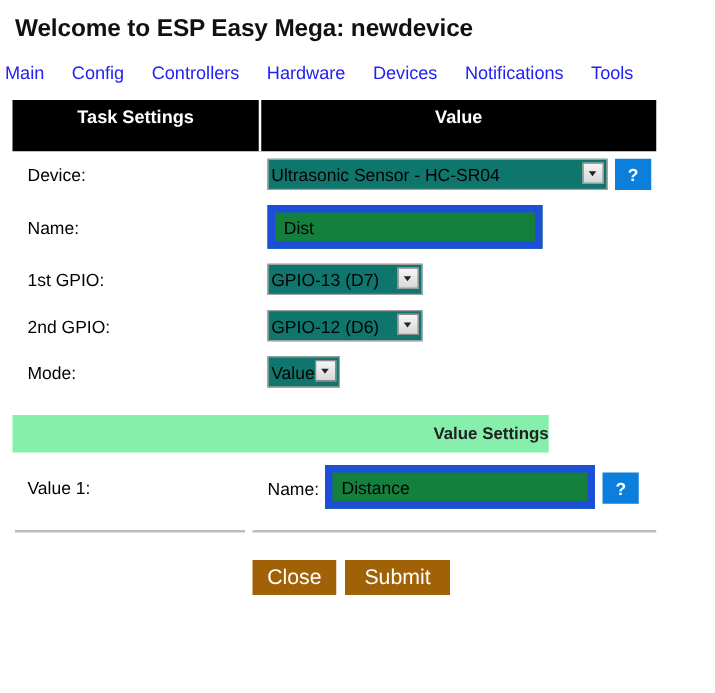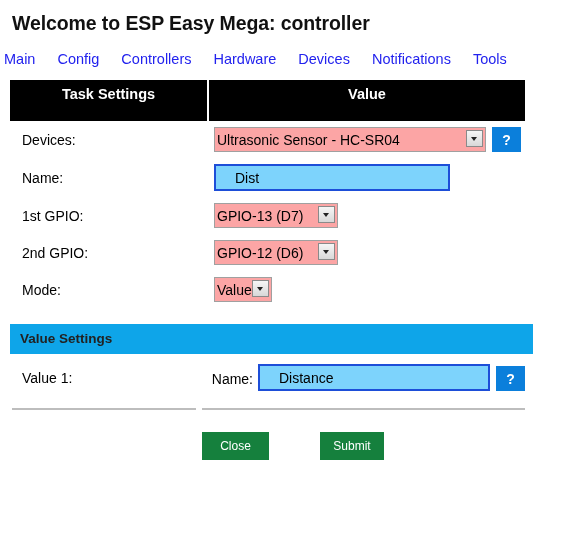--- a/index.html
+++ b/index.html
@@ -62,38 +62,38 @@
   .settings-table td.val {
     padding: 6px 0 6px 6px;
     vertical-align: middle;
   }
 
   
   input.txt {
     font-family: "Liberation Sans", sans-serif;
     font-size: 14px;
     color: #000;
-    border: 2px solid #1d4ed8;
-    background: #7dd3fc;
-    padding: 2px 19px;
+    border: 6px solid #1d4ed8;
+    background: #15803d;
+    padding: 2px 7px;
     height: 19px;
     box-sizing: content-box;
     outline: none;
   }
   input.name-field { width: 194px; }
   input.delay-field { width: 76px; }
   input.idx-field  { width: 74px; }
   input.value-name-field { width: 190px; }
 
   select.sel {
     font-family: "Liberation Sans", sans-serif;
     font-size: 14px;
     color: #000;
     border: 1px solid #a0a0a0;
-    background: #fca5a5;
+    background: #0f766e;
     height: 25px;
     padding: 1px 2px;
     -webkit-appearance: none;
     appearance: none;
     outline: none;
   }
   .select-wrap {
     position: relative;
     display: inline-block;
     vertical-align: middle;
@@ -164,27 +164,28 @@
     transform: rotate(42deg);
   }
 
   .suffix { margin-left: 9px; font-size: 14px; }
   .inline-label { margin: 0 5px 0 9px; font-size: 14px; vertical-align: middle; }
   .name-inline-label { margin-right: 5px; font-size: 14px; vertical-align: middle; }
 
   
   .section-band {
     margin: 16px 0 0 10px;
-    width: 523px;
-    background: #0ea5e9;
+    width: 429px;
+    background: #86efac;
     font-weight: bold;
     font-size: 13.5px;
     color: #222222;
     padding: 7px 0 8px 10px;
     box-sizing: border-box;
+    text-align: right;
   }
 
   .value-table {
     margin: 0 0 0 10px;
     width: 515px;
     border-collapse: collapse;
     font-size: 14px;
   }
   .value-table td.lbl {
     width: 186px;
@@ -208,54 +209,54 @@
     border-top: 2px solid #bdbdbd;
   }
   .rule-left  { left: 12px;  width: 184px; }
   .rule-right { left: 202px; width: 323px; }
 
   .btn-row {
     margin: 18px 0 0 0;
     padding-left: 202px;
   }
   .btn {
-    background: #15803d;
+    background: #a16207;
     color: #ffffff;
     border: none;
     font-family: "Liberation Sans", sans-serif;
-    font-size: 12px;
+    font-size: 17px;
     padding: 0;
     width: 67px;
     height: 28px;
     line-height: 28px;
     cursor: pointer;
     margin-right: 7px;
     text-align: center;
     display: inline-block;
   }
-  .btn-submit { width: 64px; margin-right: 0; margin-left: 44px; }
+  .btn-submit { width: 84px; margin-right: 0; }
 </style>
 </head>
 <body>
 
-<div class="page-title">Welcome to ESP Easy Mega: controller</div>
+<div class="page-title">Welcome to ESP Easy Mega: newdevice</div>
 
 <div class="navbar">
   <a href="#">Main</a><a href="#">Config</a><a href="#">Controllers</a><a href="#">Hardware</a><a href="#">Devices</a><a href="#">Notifications</a><a href="#">Tools</a>
 </div>
 
 <table class="settings-table">
   <tbody>
       <tr class="hdr-row">
     <td class="hdr-left">Task Settings</td>
     <td>Value</td>
   </tr>
 
   <tr>
-    <td class="lbl">Devices:</td>
+    <td class="lbl">Device:</td>
     <td class="val">
       <span class="select-wrap">
         <select class="sel device-select">
           <option>Ultrasonic Sensor - HC-SR04</option>
         </select>
         <span class="arrow-btn"></span>
       </span><button class="helpbtn">?</button>
     </td>
   </tr>
 

